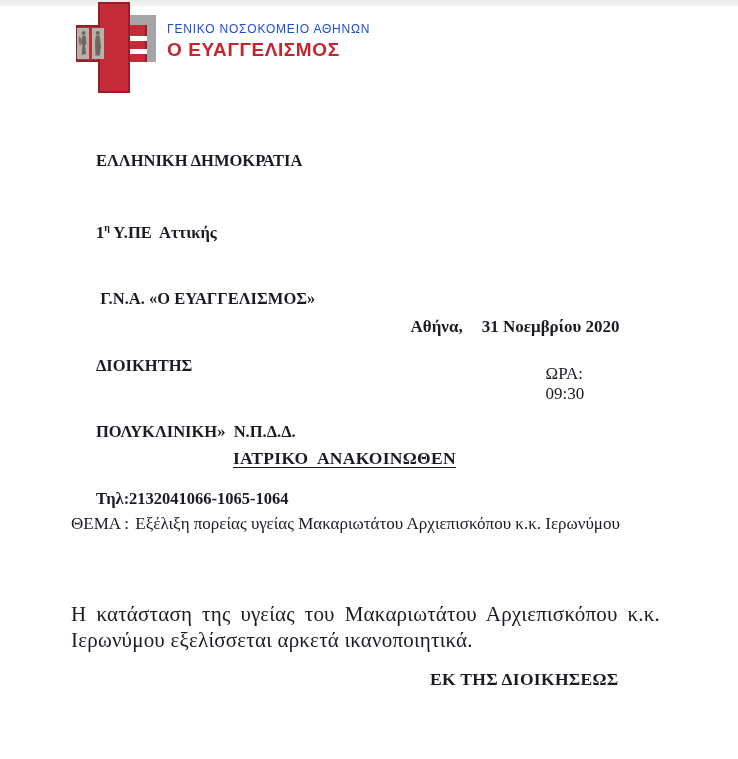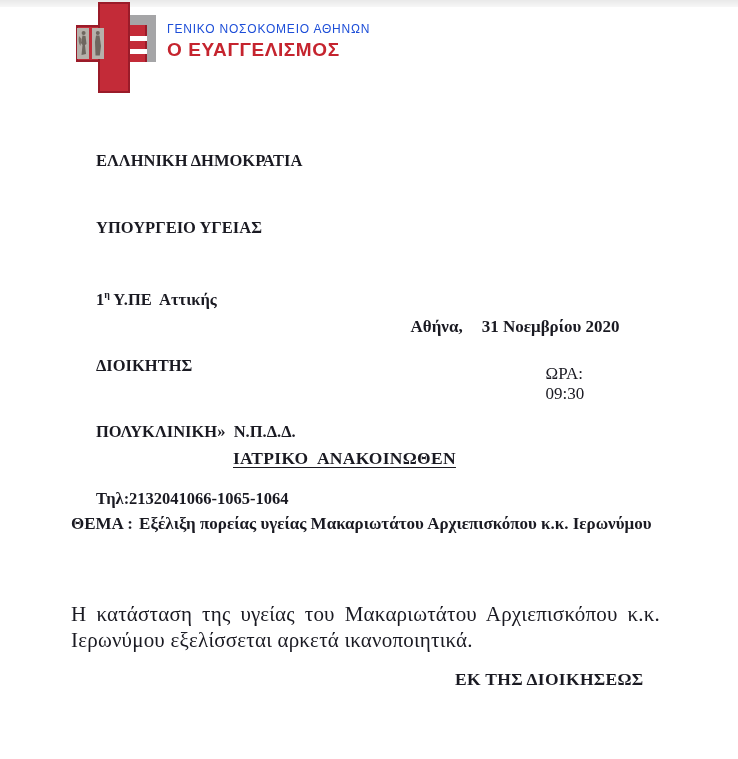--- a/index.html
+++ b/index.html
@@ -34,24 +34,24 @@
   .header-block sup{font-size:0.6em;font-weight:bold;}
   
   .dateline{position:absolute;left:403px;top:297px;font-weight:bold;font-size:17px;white-space:pre;}
   .dateline .gap{display:inline-block;width:19px;}
   .timeline{position:absolute;left:537px;top:344px;font-weight:normal;font-size:17px;white-space:pre;}
   
   .doc-title{
     position:absolute;left:233px;top:448px;font-weight:bold;font-size:17.5px;
     text-decoration:underline;text-underline-offset:3px;white-space:pre;letter-spacing:0.3px;text-align:right;
   }
-  .subject{position:absolute;left:71px;top:494px;width:587px;font-weight:bold;font-size:17px;line-height:25.5px;text-align:justify;}
+  .subject{position:absolute;left:71px;top:494px;width:587px;font-weight:normal;font-size:17px;line-height:25.5px;text-align:justify;}
   .subject .subject-label{padding-right:2px;}
   .body-par{position:absolute;left:71px;top:581px;width:589px;font-size:21px;line-height:25.5px;text-align:justify;letter-spacing:0.2px;}
-  .closing{position:absolute;left:430px;top:669px;font-weight:bold;font-size:17.5px;letter-spacing:0.3px;white-space:pre;margin-left:25px;}
+  .closing{position:absolute;left:430px;top:669px;font-weight:bold;font-size:17.5px;letter-spacing:0.3px;white-space:pre;}
 </style>
 </head>
 <body>
 
 <div class="top-strip"></div>
 
 <div class="logo">
   <div class="cross">
     <div class="cross-h"></div>
     <div class="cross-v"></div>
@@ -78,22 +78,22 @@
     </div>
   </div>
   <div class="logo-text">
     <div class="logo-org">ΓΕΝΙΚΟ ΝΟΣΟΚΟΜΕΙΟ ΑΘΗΝΩΝ</div>
     <div class="logo-name">Ο ΕΥΑΓΓΕΛΙΣΜΟΣ</div>
   </div>
 </div>
 
 <div class="header-block">
   <div>ΕΛΛΗΝΙΚΗ ΔΗΜΟΚΡΑΤΙΑ</div>
-  <div>ΥΠΟΥΡΓΕΙΟ ΥΓΕΙΑΣ</div>
   <div><span>1</span><sup>η</sup><span> Υ.ΠΕ  Αττικής</span></div>
+  <div> Γ.Ν.Α. «Ο ΕΥΑΓΓΕΛΙΣΜΟΣ»</div>
   <div>ΔΙΟΙΚΗΤΗΣ</div>
   <div>ΠΟΛΥΚΛΙΝΙΚΗ»  Ν.Π.Δ.Δ.</div>
   <div>Τηλ:2132041066-1065-1064</div>
 </div>
 
 <div class="dateline">
   <span>Αθήνα,</span><span class="gap"></span><span>31 Νοεμβρίου 2020</span>
 </div>
 
 <div class="timeline">

